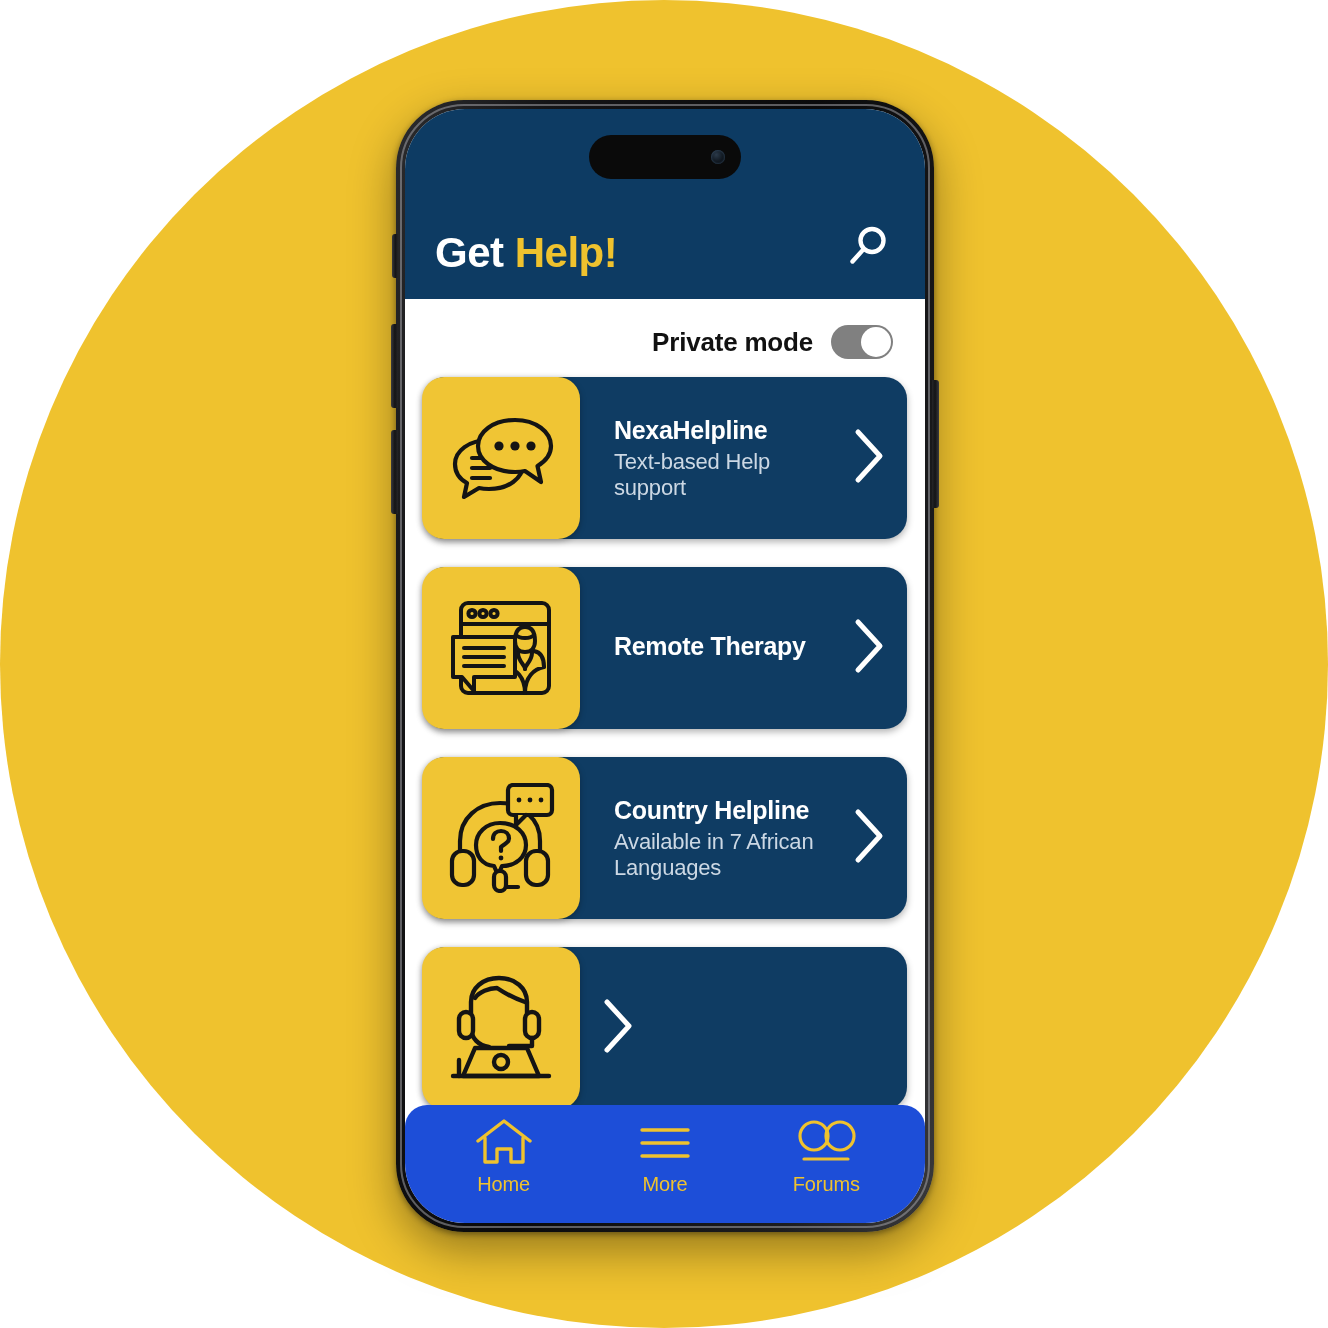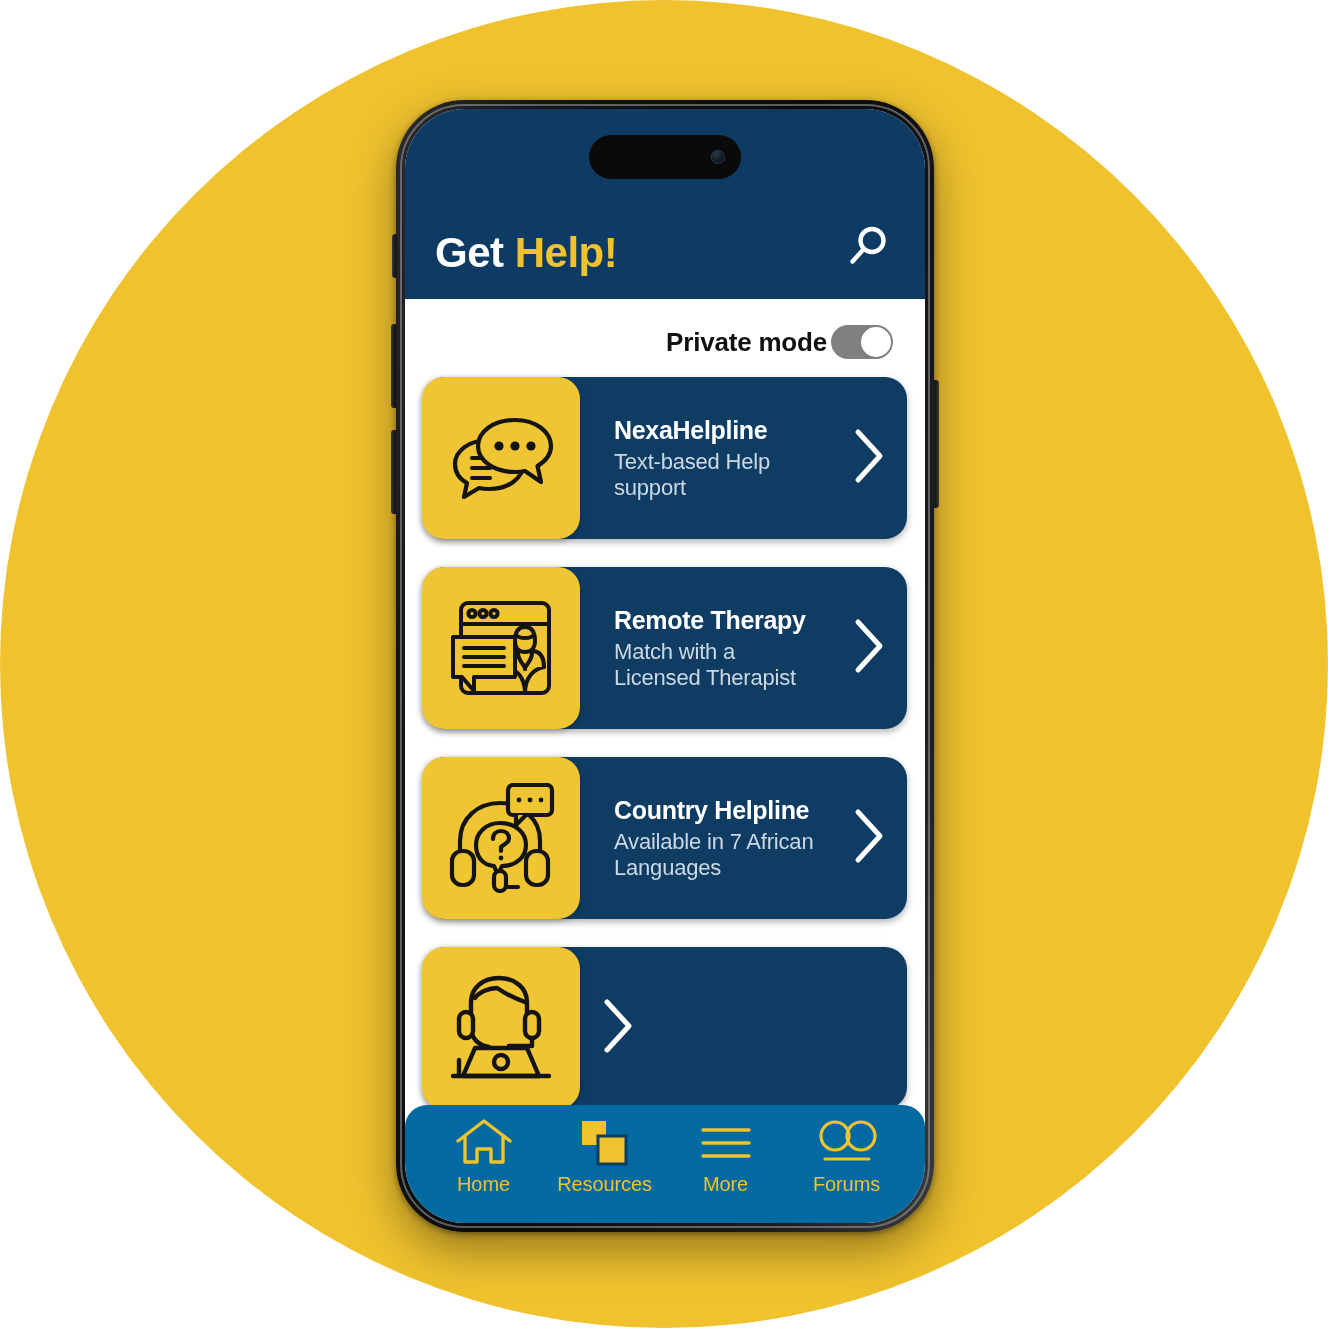--- a/index.html
+++ b/index.html
@@ -133,21 +133,21 @@
     display: flex;
     flex-direction: column;
     padding: 0 18px;
     overflow: hidden;
   }
 
   .private-row {
     display: flex;
     align-items: center;
     justify-content: flex-end;
-    gap: 4px;
+    gap: 18px;
     padding: 26px 14px 18px 0;
   }
   .private-label {
     font-size: 26px;
     font-weight: 700;
     color: #111111;
     letter-spacing: -0.2px;
   }
   .toggle {
     width: 62px; height: 34px;
@@ -225,21 +225,21 @@
     width: 76px;
     display: flex;
     align-items: center;
     justify-content: center;
   }
 
   
   .bottom-nav {
     flex: 0 0 118px;
     height: 118px;
-    background: #0369a1;
+    background: #1d4ed8;
     border-radius: 22px 22px 56px 56px;
     display: flex;
     align-items: flex-start;
     justify-content: space-around;
     padding: 12px 18px 0 18px;
     margin: 0;
     text-align: center;
   }
   .nav-item {
     display: flex;
@@ -350,24 +350,20 @@
                   <path d="M84 56 C84 64 77 68 77 72"></path>
                   <path d="M5 40 L67 40 L67 80 L26 80 L26 94 L14 80 L5 80 Z" fill="#F0C534"></path>
                   <line x1="16" y1="51" x2="56" y2="51"></line>
                   <line x1="16" y1="60" x2="56" y2="60"></line>
                   <line x1="16" y1="69" x2="56" y2="69"></line>
                 </svg>
               </span>
             </div>
             <div class="card-text">
               <div class="card-title">Remote Therapy</div>
-              <div class="card-sub">
-                <span>Match with a</span><br>
-                <span>Licensed Therapist</span>
-              </div>
             </div>
             <div class="card-chevron">
               <span>
                 <svg width="36" height="58" viewBox="0 0 36 58" fill="none">
                   <polyline points="7,5 29,29 7,53" stroke="#ffffff" stroke-width="5" stroke-linecap="round" stroke-linejoin="round"></polyline>
                 </svg>
               </span>
             </div>
           </div>
 
@@ -442,29 +438,20 @@
         <div class="nav-item">
           <div class="nav-icon">
             <svg width="58" height="50" viewBox="0 0 58 50" fill="none" stroke="#EFC22E" stroke-width="3.4" stroke-linecap="round" stroke-linejoin="round">
               <path d="M3 23 L29 3 L55 23"></path>
               <path d="M10 20 V44 H22 V31 H36 V44 H48 V20"></path>
             </svg>
           </div>
           <div class="nav-label">Home</div>
         </div>
 
-        <div class="nav-item">
-          <div class="nav-icon">
-            <svg width="52" height="50" viewBox="0 0 52 50" fill="none">
-              <rect x="3" y="3" width="24" height="24" fill="#EFC22E"></rect>
-              <rect x="19" y="18" width="28" height="28" fill="#EFC22E" stroke="#0F3C63" stroke-width="3"></rect>
-            </svg>
-          </div>
-          <div class="nav-label">Resources</div>
-        </div>
 
         <div class="nav-item">
           <div class="nav-icon">
             <svg width="54" height="44" viewBox="0 0 54 44" fill="none" stroke="#EFC22E" stroke-width="3.4" stroke-linecap="round">
               <line x1="4" y1="9" x2="50" y2="9"></line>
               <line x1="4" y1="22" x2="50" y2="22"></line>
               <line x1="4" y1="35" x2="50" y2="35"></line>
             </svg>
           </div>
           <div class="nav-label">More</div>

